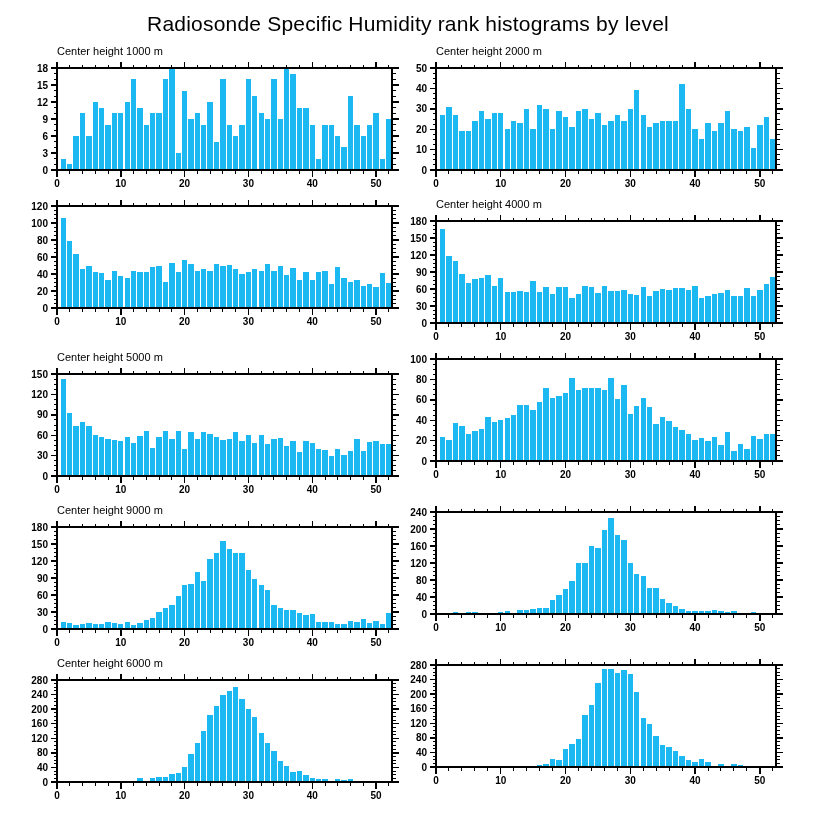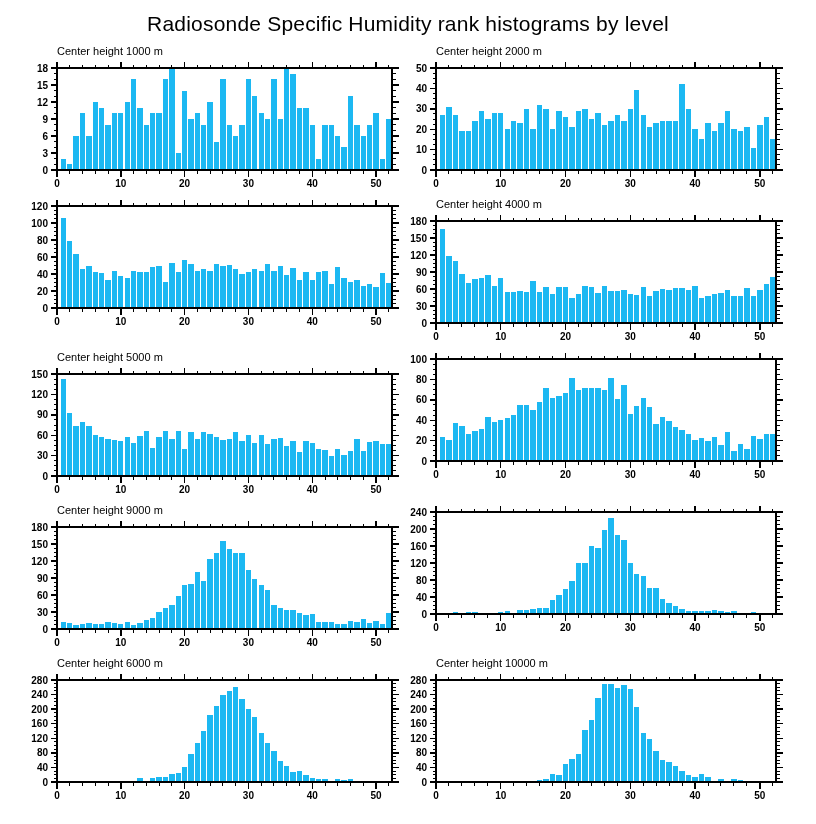--- a/index.html
+++ b/index.html
@@ -1564,21 +1564,20 @@
             <line x1="57" y1="23.57142857142857" x2="50.5" y2="23.57142857142857" stroke="#000000" stroke-width="1.4" shape-rendering="crispEdges"></line>
             <line x1="392" y1="23.57142857142857" x2="398.5" y2="23.57142857142857" stroke="#000000" stroke-width="1.4" shape-rendering="crispEdges"></line>
             <text x="48" y="27.1" text-anchor="end" class="tl">240</text>
             <line x1="57" y1="9" x2="50.5" y2="9" stroke="#000000" stroke-width="1.4" shape-rendering="crispEdges"></line>
             <line x1="392" y1="9" x2="398.5" y2="9" stroke="#000000" stroke-width="1.4" shape-rendering="crispEdges"></line>
             <text x="48" y="12.5" text-anchor="end" class="tl">280</text>
             <rect x="57" y="9" width="335" height="102" fill="none" stroke="#000000" stroke-width="1.6" shape-rendering="crispEdges"></rect>
           </svg></div>
     </div>
     <div class="panel right">
-      <div class="panel-title">Center height 10000 m</div>
       <div class="chart"><svg width="408" height="136" viewBox="0 0 408 136">
             <rect x="0" y="0" width="408" height="136" fill="#ffffff"></rect>
             <rect x="128.90" y="108.81" width="5.44" height="2.19" fill="#1cb8f2" shape-rendering="crispEdges"></rect>
             <rect x="135.38" y="108.09" width="5.44" height="2.91" fill="#1cb8f2" shape-rendering="crispEdges"></rect>
             <rect x="141.85" y="102.99" width="5.44" height="8.01" fill="#1cb8f2" shape-rendering="crispEdges"></rect>
             <rect x="148.33" y="103.71" width="5.44" height="7.29" fill="#1cb8f2" shape-rendering="crispEdges"></rect>
             <rect x="154.80" y="92.79" width="5.44" height="18.21" fill="#1cb8f2" shape-rendering="crispEdges"></rect>
             <rect x="161.28" y="87.69" width="5.44" height="23.31" fill="#1cb8f2" shape-rendering="crispEdges"></rect>
             <rect x="167.76" y="83.31" width="5.44" height="27.69" fill="#1cb8f2" shape-rendering="crispEdges"></rect>
             <rect x="174.23" y="58.91" width="5.44" height="52.09" fill="#1cb8f2" shape-rendering="crispEdges"></rect>

